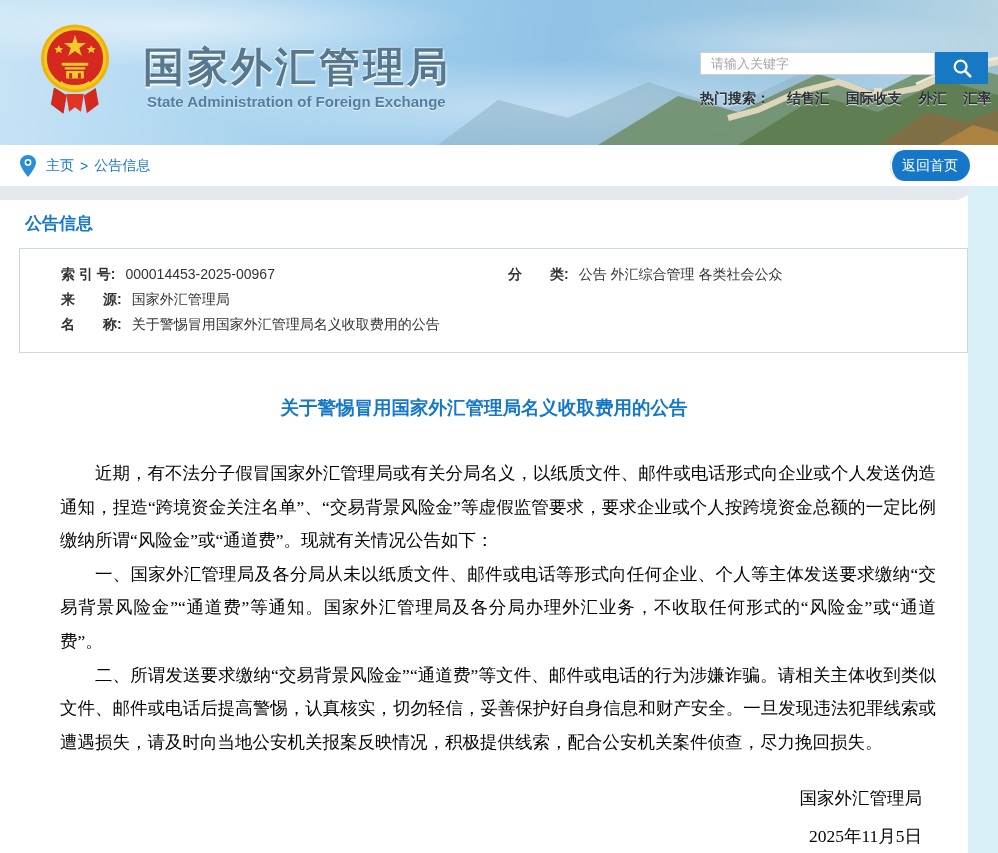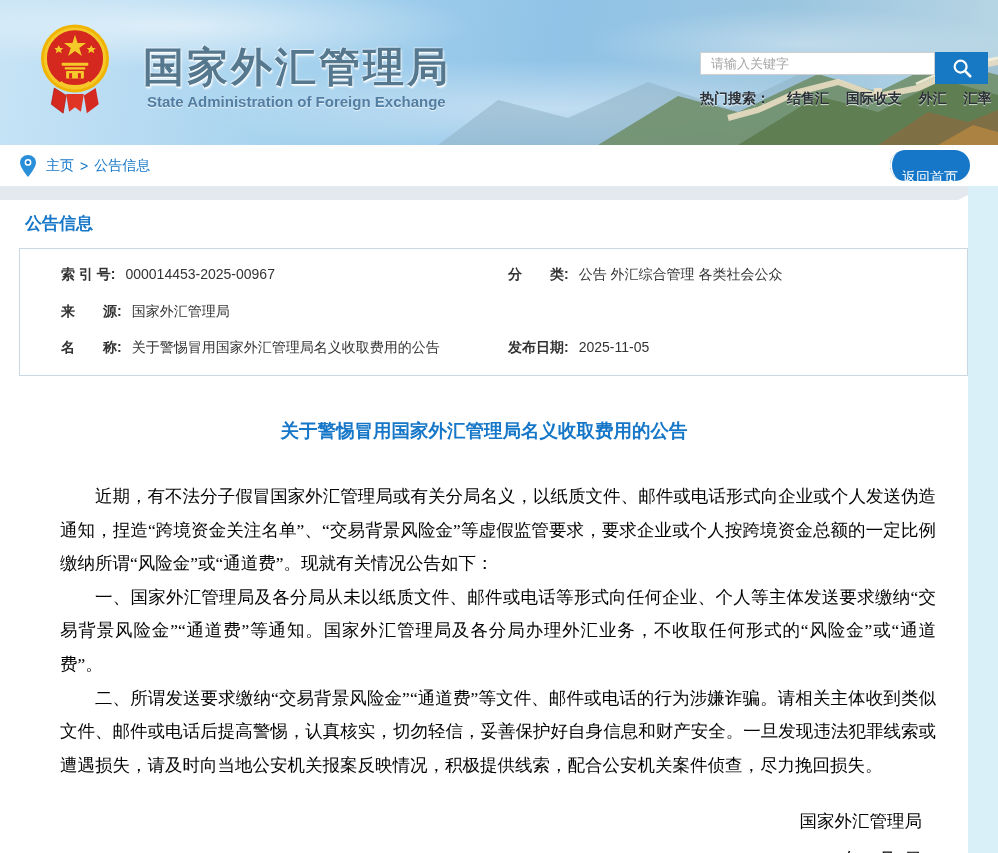--- a/index.html
+++ b/index.html
@@ -39,34 +39,34 @@
   .hot-search .hot-label { margin-left:0; }
 
   
   .crumb-bar { position:relative; height:41px; background:#fff; display:flex; align-items:center;
     padding-left:20px; font-size:14px; }
   .pin-icon { width:16px; height:22px; margin-right:10px; }
   .crumb-bar a, .crumb-bar span { color:#1677c8; text-decoration:none; }
   .crumb-sep { margin:0 6px; }
   .back-home { position:absolute; right:28px; top:5px; min-width:75px; height:31px; background:#1677c8;
     color:#fff !important; border-radius:16px; font-size:14px; line-height:31px; text-align:center;
-    text-decoration:none; padding:12px 12px; box-shadow: inset 6px 0 0 -4px #fff; }
+    text-decoration:none; padding:0 12px; box-shadow: inset 6px 0 0 -4px #fff; }
 
   
   .gray-strip { position:relative; height:14px; width:986px; background:#e3e9ef;
     clip-path: polygon(0 0, 100% 0, calc(100% - 28px) 100%, 0 100%); }
   .cyan-strip { position:absolute; right:0; top:186px; width:30px; height:667px; background:#d9f0f8; }
 
   
   .content { position:relative; background:#fff; width:968px; }
   .section-title { margin:0; padding:12px 0 0 25px; color:#1677c8; font-size:17px; font-weight:bold; }
 
   .meta-box { margin:13px 0 0 19px; width:949px; border:1px solid #c9d8e2;
     padding:13px 0 15px 0; font-size:14px; color:#333; display:flex; }
-  .meta-col { display:flex; flex-direction:column;justify-content:space-between; }
+  .meta-col { display:flex; flex-direction:column; }
   .meta-col.left  { width:448px; padding-left:41px; }
   .meta-col.right { flex:1; padding-left:40px;gap:48px; }
   .meta-row { line-height:25px; display:flex; }
   .meta-row .lbl { font-weight:bold; white-space:pre; }
   .meta-row .val { margin-left:10px; }
 
   .article-title { width:968px; text-align:center; color:#1677c8; font-size:18.5px; font-weight:bold;
     margin-top:42px; }
 
   .article-body { margin:37px 0 16px 60px; width:876px;
@@ -171,24 +171,20 @@
         <div class="meta-row">
           <span class="lbl">名　　称:</span>
           <span class="val">关于警惕冒用国家外汇管理局名义收取费用的公告</span>
         </div>
       </div>
       <div class="meta-col right">
         <div class="meta-row">
           <span class="lbl">分　　类:</span>
           <span class="val">公告 外汇综合管理 各类社会公众</span>
         </div>
-        <div class="meta-row">
-          <span class="lbl">发布日期:</span>
-          <span class="val">2025-11-05</span>
-        </div>
       </div>
     </div>
 
     <h1 class="article-title">关于警惕冒用国家外汇管理局名义收取费用的公告</h1>
 
     <div class="article-body">
       <p>近期，有不法分子假冒国家外汇管理局或有关分局名义，以纸质文件、邮件或电话形式向企业或个人发送伪造通知，捏造“跨境资金关注名单”、“交易背景风险金”等虚假监管要求，要求企业或个人按跨境资金总额的一定比例缴纳所谓“风险金”或“通道费”。现就有关情况公告如下：</p>
       <p>一、国家外汇管理局及各分局从未以纸质文件、邮件或电话等形式向任何企业、个人等主体发送要求缴纳“交易背景风险金”“通道费”等通知。国家外汇管理局及各分局办理外汇业务，不收取任何形式的“风险金”或“通道费”。</p>
       <p>二、所谓发送要求缴纳“交易背景风险金”“通道费”等文件、邮件或电话的行为涉嫌诈骗。请相关主体收到类似文件、邮件或电话后提高警惕，认真核实，切勿轻信，妥善保护好自身信息和财产安全。一旦发现违法犯罪线索或遭遇损失，请及时向当地公安机关报案反映情况，积极提供线索，配合公安机关案件侦查，尽力挽回损失。</p>
     </div>

